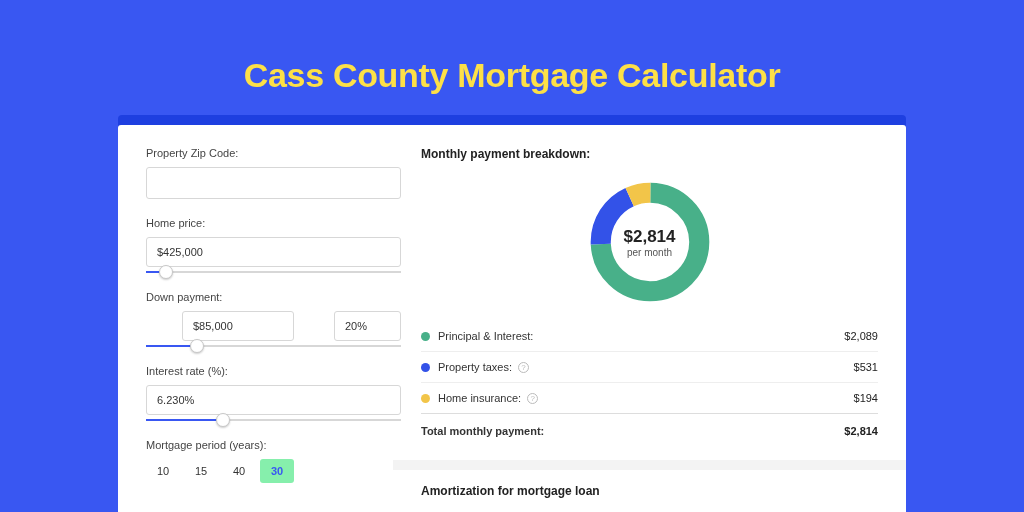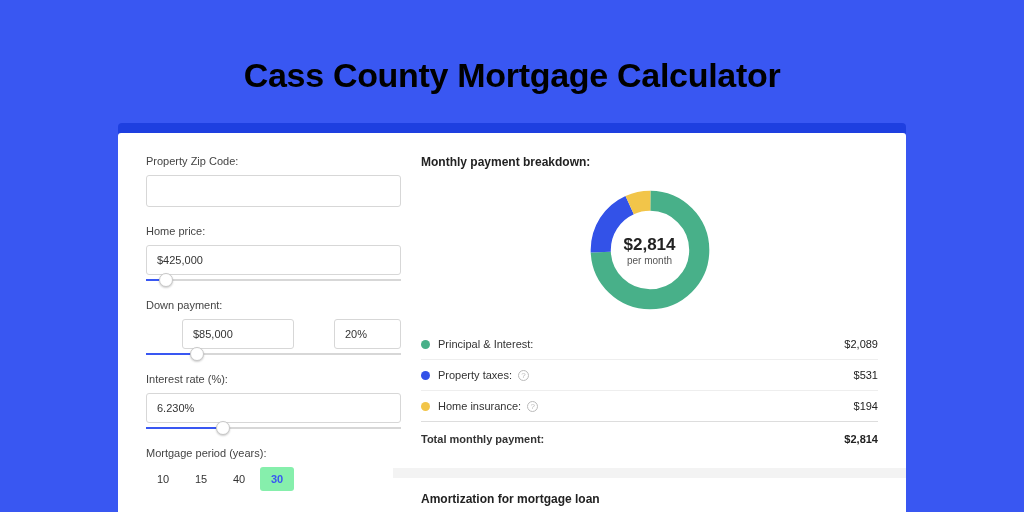--- a/index.html
+++ b/index.html
@@ -11,25 +11,25 @@
     overflow: hidden;
   }
   .outer {
     width: 1024px;
     height: 512px;
     display: flex;
     flex-direction: column;
     align-items: center;
   }
   .page-title {
-    color: #000000;
+    color: #fde047;
     font-size: 34px;
     font-weight: 700;
     margin-top: 56px;
-    margin-bottom: 28px;
+    margin-bottom: 20px;
     letter-spacing: -0.3px;
   }
   .stage {
     width: 788px;
     background: #1E3FE0;
     padding-top: 10px;
     border-radius: 4px 4px 0 0;
   }
   .card {
     background: #fff;

